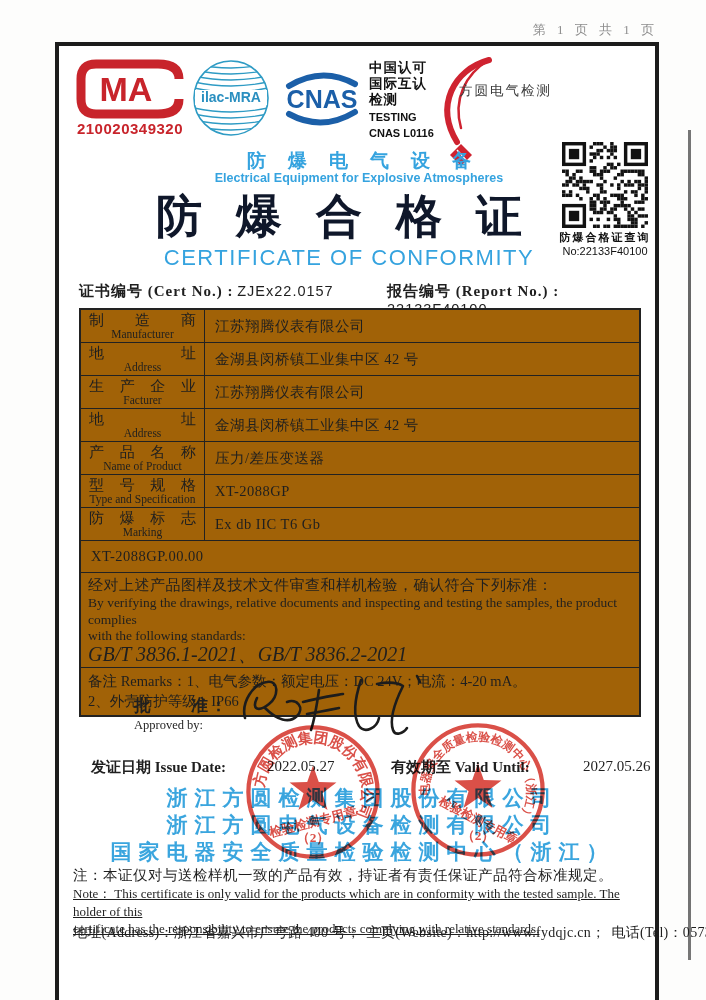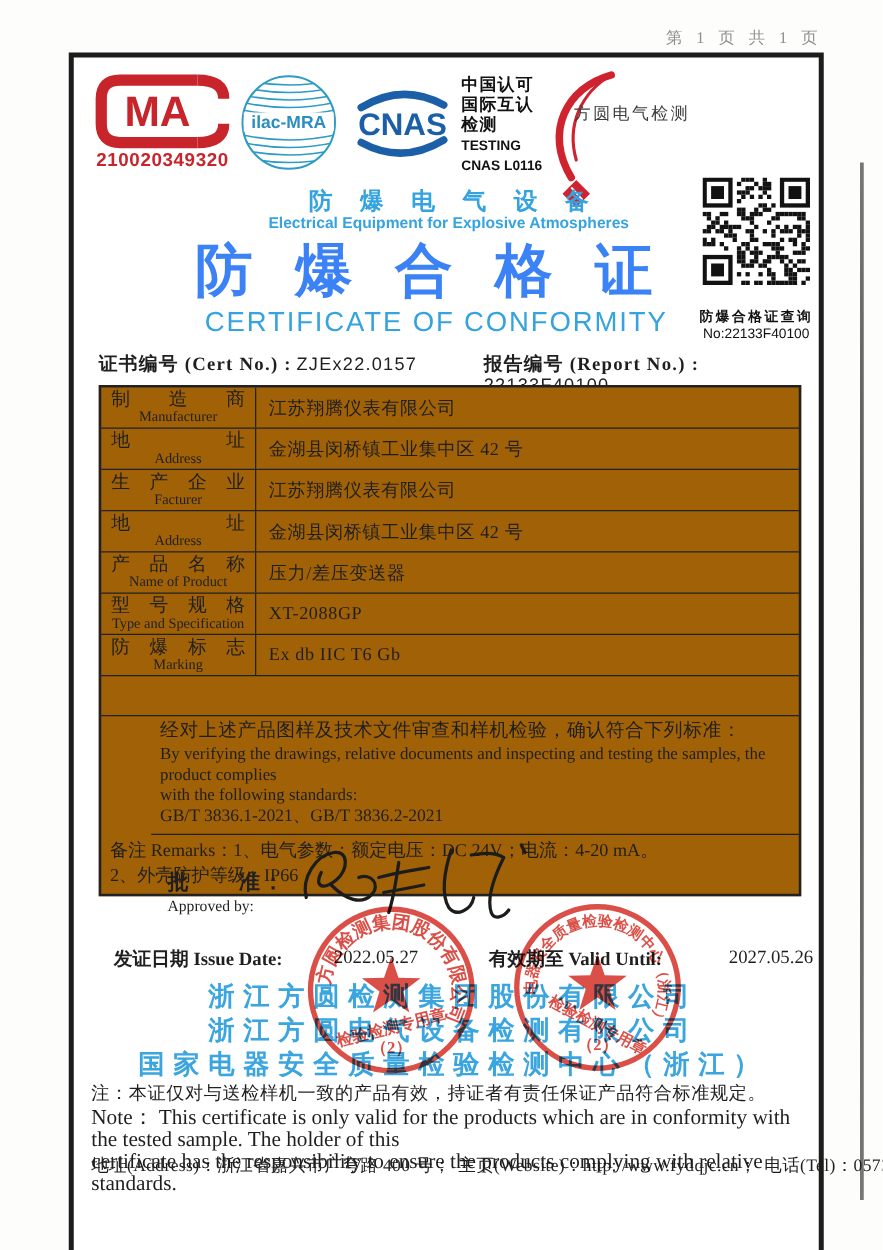--- a/index.html
+++ b/index.html
@@ -34,49 +34,49 @@
   .logo-fy { position:absolute; left:372px; top:8px; }
   .fy-label { position:absolute; left:400px; top:36px; font-size:13.5px; color:#3c3c3c;
     font-family:"Liberation Sans",sans-serif; letter-spacing:2px; }
   
   .title-cn { position:absolute; left:0; top:102px; width:600px; text-align:center;
     color:#35a3df; font-family:"Liberation Sans",sans-serif; font-weight:bold;
     font-size:19px; letter-spacing:22px; padding-left:22px; }
   .title-en { position:absolute; left:0; top:125px; width:600px; text-align:center;
     color:#35a3df; font-family:"Liberation Sans",sans-serif; font-weight:bold; font-size:12.5px; }
   .main-title { position:absolute; left:0; top:140px; width:560px; text-align:center;
-    color:#3b82f6; font-family:"Liberation Sans",sans-serif; font-weight:bold;
+    color:#0f172a; font-family:"Liberation Sans",sans-serif; font-weight:bold;
     font-size:46px; letter-spacing:34px; padding-left:34px; }
   .main-title-en { position:absolute; left:0; top:199px; width:580px; text-align:center;
     color:#35a3df; font-family:"Liberation Sans",sans-serif; font-weight:500;
     font-size:22px; letter-spacing:1.5px; }
   
   .qr-block { position:absolute; left:498px; top:96px; width:96px; text-align:center; }
   .qr-code { width:86px; height:86px; display:block; margin:0 auto; background:#fff; }
-  .qr-caption { font-size:11px; font-weight:bold; letter-spacing:2px; color:#111; margin-top:18px;
+  .qr-caption { font-size:11px; font-weight:bold; letter-spacing:2px; color:#111; margin-top:2px;
     font-family:"Liberation Sans",sans-serif; }
   .qr-no { font-size:11px; color:#111; font-family:"Liberation Sans",sans-serif; }
   
   .cert-row { position:absolute; left:20px; top:236px; width:562px; font-size:15px; }
   .cert-row .lab { font-weight:bold; letter-spacing:1px; }
   .cert-row .val { font-family:"Liberation Sans",sans-serif; font-size:14.5px; letter-spacing:1px; }
   .cert-left { position:absolute; left:0; top:0; }
   .cert-right { position:absolute; left:308px; top:0; }
   
   .info-table { position:absolute; left:20px; top:262px; width:562px; border:2px solid #222; background:#a16207; }
   .t-row { display:flex; border-bottom:1.5px solid #222; min-height:32px; }
   .t-label { width:124px; border-right:1.5px solid #222; padding:2px 8px 1px;
     display:flex; flex-direction:column; justify-content:center; }
   .t-label .cn { font-size:15px; line-height:16px; text-align:justify; text-align-last:justify; text-justify:inter-character; }
   .t-label .en { font-size:11.5px; line-height:13px; text-align:center; white-space:nowrap; }
   .t-value { flex:1; display:flex; align-items:center; padding:2px 10px; font-size:14.5px; letter-spacing:.5px; }
-  .t-span { padding:3px 7px 4px; border-bottom:1.5px solid #222;margin-left:40px; }
+  .t-span { padding:3px 7px 4px; border-bottom:1.5px solid #222; }
   .t-span .l1 { font-size:15px; line-height:19px; letter-spacing:.5px; }
   .t-span .l2 { font-size:13.5px; line-height:16.5px; }
-  .t-span .l3 { font-size:14px; line-height:18px; }
+  .t-span .l3 { font-size:20px; line-height:18px;font-style:italic; }
   .t-remarks { padding:3px 7px 4px; }
   .t-remarks .r1, .t-remarks .r2 { font-size:14.5px; line-height:20px; }
   
   .approval { position:absolute; left:75px; top:648px; }
   .approval .cn { font-size:17px; font-weight:bold; letter-spacing:2px; }
   .approval .en { font-size:12.5px; margin-top:1px; }
   .signature { position:absolute; left:168px; top:622px; }
   .dates { position:absolute; left:0; top:712px; width:600px; font-size:15px; }
   .dates .d { position:absolute; white-space:nowrap; }
   .d-il { left:32px; font-weight:bold; }
@@ -87,21 +87,21 @@
   .issuers { position:absolute; left:0; top:738px; width:600px; text-align:center;
     color:#3aa5de; font-family:"Liberation Sans",sans-serif; font-weight:bold; }
   .issuers .line { font-size:21px; line-height:27px; letter-spacing:7px; padding-left:7px; white-space:nowrap; }
   
   .stamp { position:absolute; mix-blend-mode:multiply; opacity:.88; }
   .stamp-left { left:237px; top:716px; }
   .stamp-right { left:402px; top:714px; }
   
   .note { position:absolute; left:14px; top:820px; width:575px; }
   .note .cn { font-size:14.5px; line-height:19px; letter-spacing:.5px; }
-  .note .en { font-size:17px; line-height:17.5px; }
+  .note .en { font-size:13px; line-height:17.5px;text-decoration:underline; }
   .footer-line { position:absolute; left:14px; top:878px; width:578px; font-size:14px; letter-spacing:.3px; white-space:nowrap; }
   .footer-line span { margin-right:6px; }
 </style>
 </head>
 <body>
 
 <div class="page-number">第 1 页 共 1 页</div>
 <div class="scan-edge"></div>
 
 <div class="frame">
@@ -423,20 +423,21 @@
       <div class="t-value">XT-2088GP</div>
     </div>
     <div class="t-row">
       <div class="t-label">
           <div class="cn">防爆标志</div>
           <div class="en">Marking</div>
         </div>
       <div class="t-value">Ex db IIC T6 Gb</div>
     </div>
     <div class="t-row">
+      <div class="t-value">XT-2088GP.00.00</div>
     </div>
     <div class="t-span">
       <div class="l1">经对上述产品图样及技术文件审查和样机检验，确认符合下列标准：</div>
       <div class="l2">By verifying the drawings, relative documents and inspecting and testing the samples, the product complies</div>
       <div class="l2">with the following standards:</div>
       <div class="l3">GB/T 3836.1-2021、GB/T 3836.2-2021</div>
     </div>
     <div class="t-remarks">
       <div class="r1">备注 Remarks：1、电气参数：额定电压：DC 24V；电流：4-20 mA。</div>
       <div class="r2">2、外壳防护等级：IP66</div>

